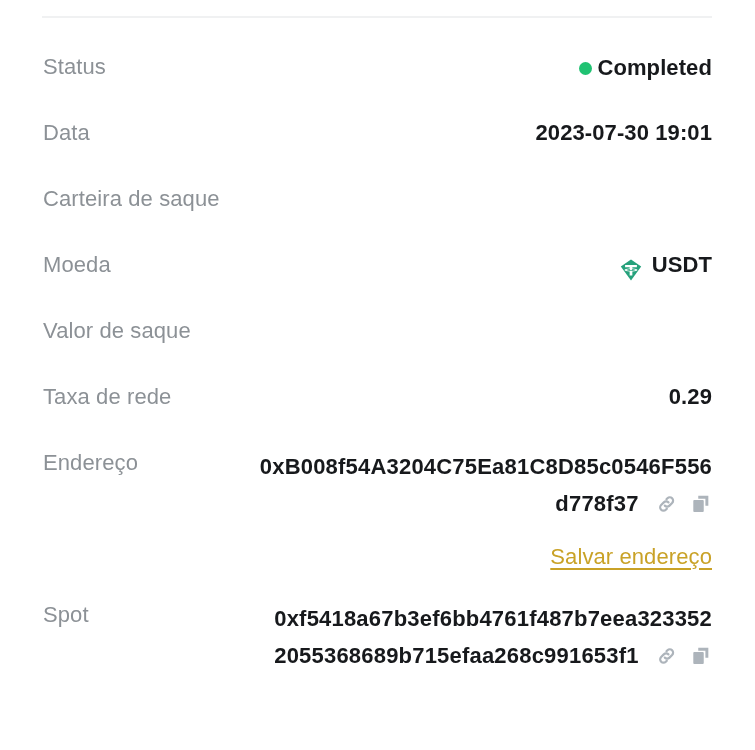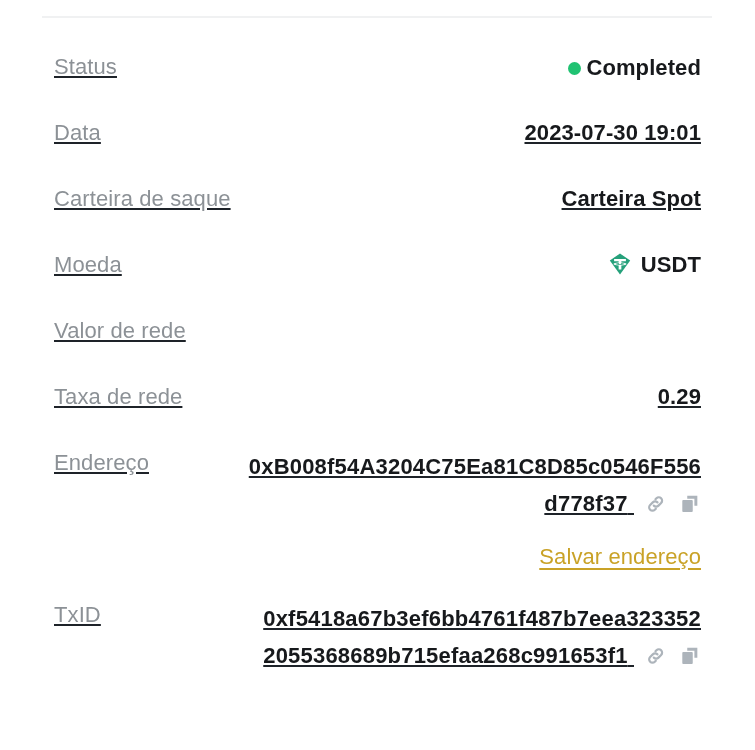--- a/index.html
+++ b/index.html
@@ -32,22 +32,21 @@
     width: 670px;
     height: 2px;
     background: #f0f1f2;
   }
 
   .detail-list {
     position: absolute;
     left: 0;
     top: 32px;
     width: 755px;
-    padding: 0 54px;
-    text-decoration: underline;
+    padding: 0 43px;
   }
 
   .row {
     display: flex;
     align-items: flex-start;
     justify-content: space-between;
     min-height: 66px;
     padding-top: 20px;
   }
 
@@ -92,21 +91,21 @@
     background: #20c272;
     display: inline-block;
     flex: 0 0 auto;
     position: relative;
     top: 1px;
   }
 
   
   .coin-wrap {
     display: inline-flex;
-    align-items: flex-start;
+    align-items: flex-end;
     justify-content: flex-end;
     gap: 9px;
   }
   .coin-icon {
     width: 24px;
     height: 24px;
     display: inline-block;
     flex: 0 0 auto;
     position: relative;
     top: 2px;
@@ -180,40 +179,39 @@
       </div>
     </div>
 
     <div class="row">
       <div class="row-label">Data</div>
       <div class="row-value">2023-07-30 19:01</div>
     </div>
 
     <div class="row">
       <div class="row-label">Carteira de saque</div>
-      <div class="row-value">Carteira Spot</div>
     </div>
 
     <div class="row">
       <div class="row-label">Moeda</div>
       <div class="row-value">
         <span class="coin-wrap">
           <span class="coin-icon">
             <svg viewBox="0 0 24 24" width="24" height="24" aria-hidden="true">
               <path d="M12 1.5 L22.2 8.6 L12 22.5 L1.8 8.6 Z" fill="#26a17b"></path>
               <path d="M6.1 7.0 h11.8 v2.35 h-4.55 v1.25 c2.95 .12 5.15 .72 5.15 1.44 0 .72 -2.2 1.32 -5.15 1.44 v4.0 h-2.7 v-4.0 c-2.95 -.12 -5.15 -.72 -5.15 -1.44 0 -.72 2.2 -1.32 5.15 -1.44 V9.35 H6.1 Z M12 12.9 c2.5 0 4.55 -.36 4.55 -.8 0 -.38 -1.55 -.7 -3.6 -.78 v.88 c-.3 .02 -.62 .03 -.95 .03 s-.65 -.01 -.95 -.03 v-.88 c-2.05 .08 -3.6 .4 -3.6 .78 0 .44 2.05 .8 4.55 .8 Z" fill="#ffffff"></path>
             </svg>
           </span>
           <span>USDT</span>
         </span>
       </div>
     </div>
 
     <div class="row">
-      <div class="row-label">Valor de rede</div>
+      <div class="row-label">Valor de saque</div>
     </div>
 
     <div class="row">
       <div class="row-label">Taxa de rede</div>
       <div class="row-value">0.29</div>
     </div>
 
     <div class="row row-address">
       <div class="row-label">Endereço</div>
       <div class="row-value">
@@ -240,21 +238,21 @@
           </span>
           <span class="value-line">
             <a class="save-address-link" href="#">Salvar endereço</a>
           </span>
         </div>
       </div>
     </div>
 
 
     <div class="row row-txid">
-      <div class="row-label">TxID</div>
+      <div class="row-label">Spot</div>
       <div class="row-value">
         <div class="mono-block">
           <span class="value-line">0xf5418a67b3ef6bb4761f487b7eea323352</span>
           <span class="value-line">
             <span>2055368689b715efaa268c991653f1</span>
             <span class="inline-icons">
               <span class="icon-btn">
                 <svg viewBox="0 0 24 24" width="22" height="22" aria-hidden="true">
                   <g fill="none" stroke="#adb4bb" stroke-width="2.4" stroke-linecap="round">
                     <path d="M9.6 13.8 a3.6 3.6 0 0 0 5.1 0 l2.9 -2.9 a3.6 3.6 0 0 0 -5.1 -5.1 l-1.1 1.1"></path>

